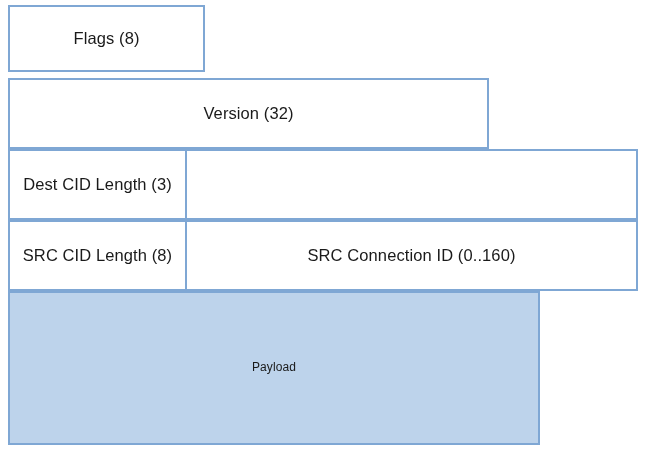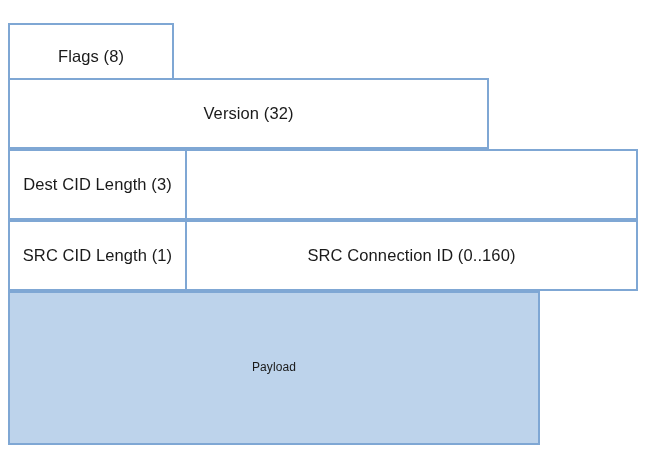--- a/index.html
+++ b/index.html
@@ -35,22 +35,22 @@
     font-size: 16.5px;
     color: #1a1a1a;
     line-height: 1.1;
     text-align: center;
     white-space: nowrap;
     letter-spacing: 0.1px;
   }
   
   #row-flags {
     left: 8px;
-    top: 23px;
-    width: 166px;
+    top: 5px;
+    width: 197px;
     height: 67px;
   }
   
   #row-version {
     left: 8px;
     top: 78px;
     width: 481px;
     height: 71px;
   }
   
@@ -120,21 +120,21 @@
   </div>
 
   <div class="field" id="row-dest">
     <div class="cell-len">
       <span class="field-label">Dest CID Length (3)</span>
     </div>
   </div>
 
   <div class="field" id="row-src">
     <div class="cell-len">
-      <span class="field-label">SRC CID Length (1)</span>
+      <span class="field-label">SRC CID Length (8)</span>
     </div>
     <div class="cell-id">
       <span class="field-label">SRC Connection ID  (0..160)</span>
     </div>
   </div>
 
   <div class="field" id="row-payload">
     <span class="field-label">Payload</span>
   </div>
 

